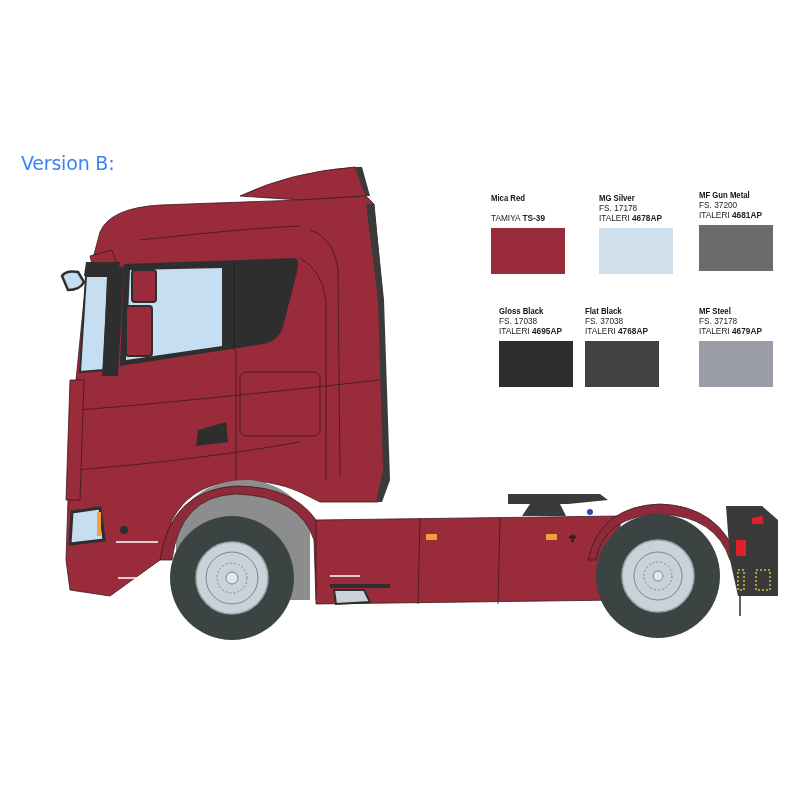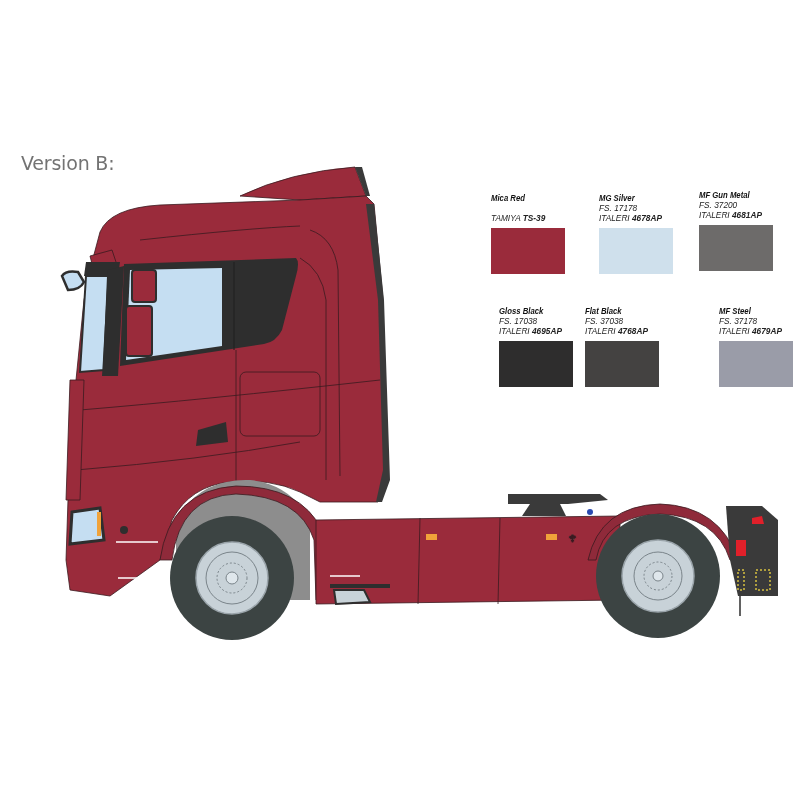--- a/index.html
+++ b/index.html
@@ -1,22 +1,22 @@
 <!DOCTYPE html>
 <html><head>
 <meta charset="utf-8">
 <style>
   html, body { margin: 0; padding: 0; background: #ffffff; }
   body { width: 800px; height: 800px; position: relative; overflow: hidden;
          font-family: "Liberation Sans", sans-serif; color: #1a1a1a; }
   .version-title { position: absolute; left: 21px; top: 152px; font-size: 19px;
-                   font-family: "DejaVu Sans", sans-serif; color: #737373; letter-spacing: -0.2px; }
+                   font-family: "DejaVu Sans", sans-serif; color: #3b82f6; letter-spacing: -0.2px; }
   .truck { position: absolute; left: 0; top: 0; width: 800px; height: 800px; }
   .swatch-grid { position: absolute; left: 491px; top: 193px; width: 290px; }
-  .swatch { position: absolute; width: 75px; font-style: italic; }
+  .swatch { position: absolute; width: 75px; }
   .swatch .name { font-family: "Liberation Sans", sans-serif; font-weight: bold;
                   font-size: 8.6px; line-height: 10px; color: #111; transform: scaleX(0.9); transform-origin: left; white-space: nowrap; }
   .swatch .line { font-size: 9px; line-height: 10px; color: #222; white-space: nowrap; transform: scaleX(0.92); transform-origin: left; }
   .swatch .line b { font-weight: bold; }
   .swatch .chip { position: absolute; left: 0; width: 74px; height: 46px; }
 </style>
 </head>
 <body>
 
 <div class="version-title">Version B:</div>
@@ -135,19 +135,19 @@
     <div class="line">FS. 17038</div>
     <div class="line"><span>ITALERI</span> <b>4695AP</b></div>
     <div class="chip" style="top:35px;background:#2e2d2d"></div>
   </div>
   <div class="swatch" style="left:94px;top:113px">
     <div class="name">Flat Black</div>
     <div class="line">FS. 37038</div>
     <div class="line"><span>ITALERI</span> <b>4768AP</b></div>
     <div class="chip" style="top:35px;background:#444241"></div>
   </div>
-  <div class="swatch" style="left:228px;top:113px">
+  <div class="swatch" style="left:208px;top:113px">
     <div class="name">MF Steel</div>
     <div class="line">FS. 37178</div>
     <div class="line"><span>ITALERI</span> <b>4679AP</b></div>
     <div class="chip" style="top:35px;background:#9a9ca8"></div>
   </div>
 </div>
 
 </body></html>

